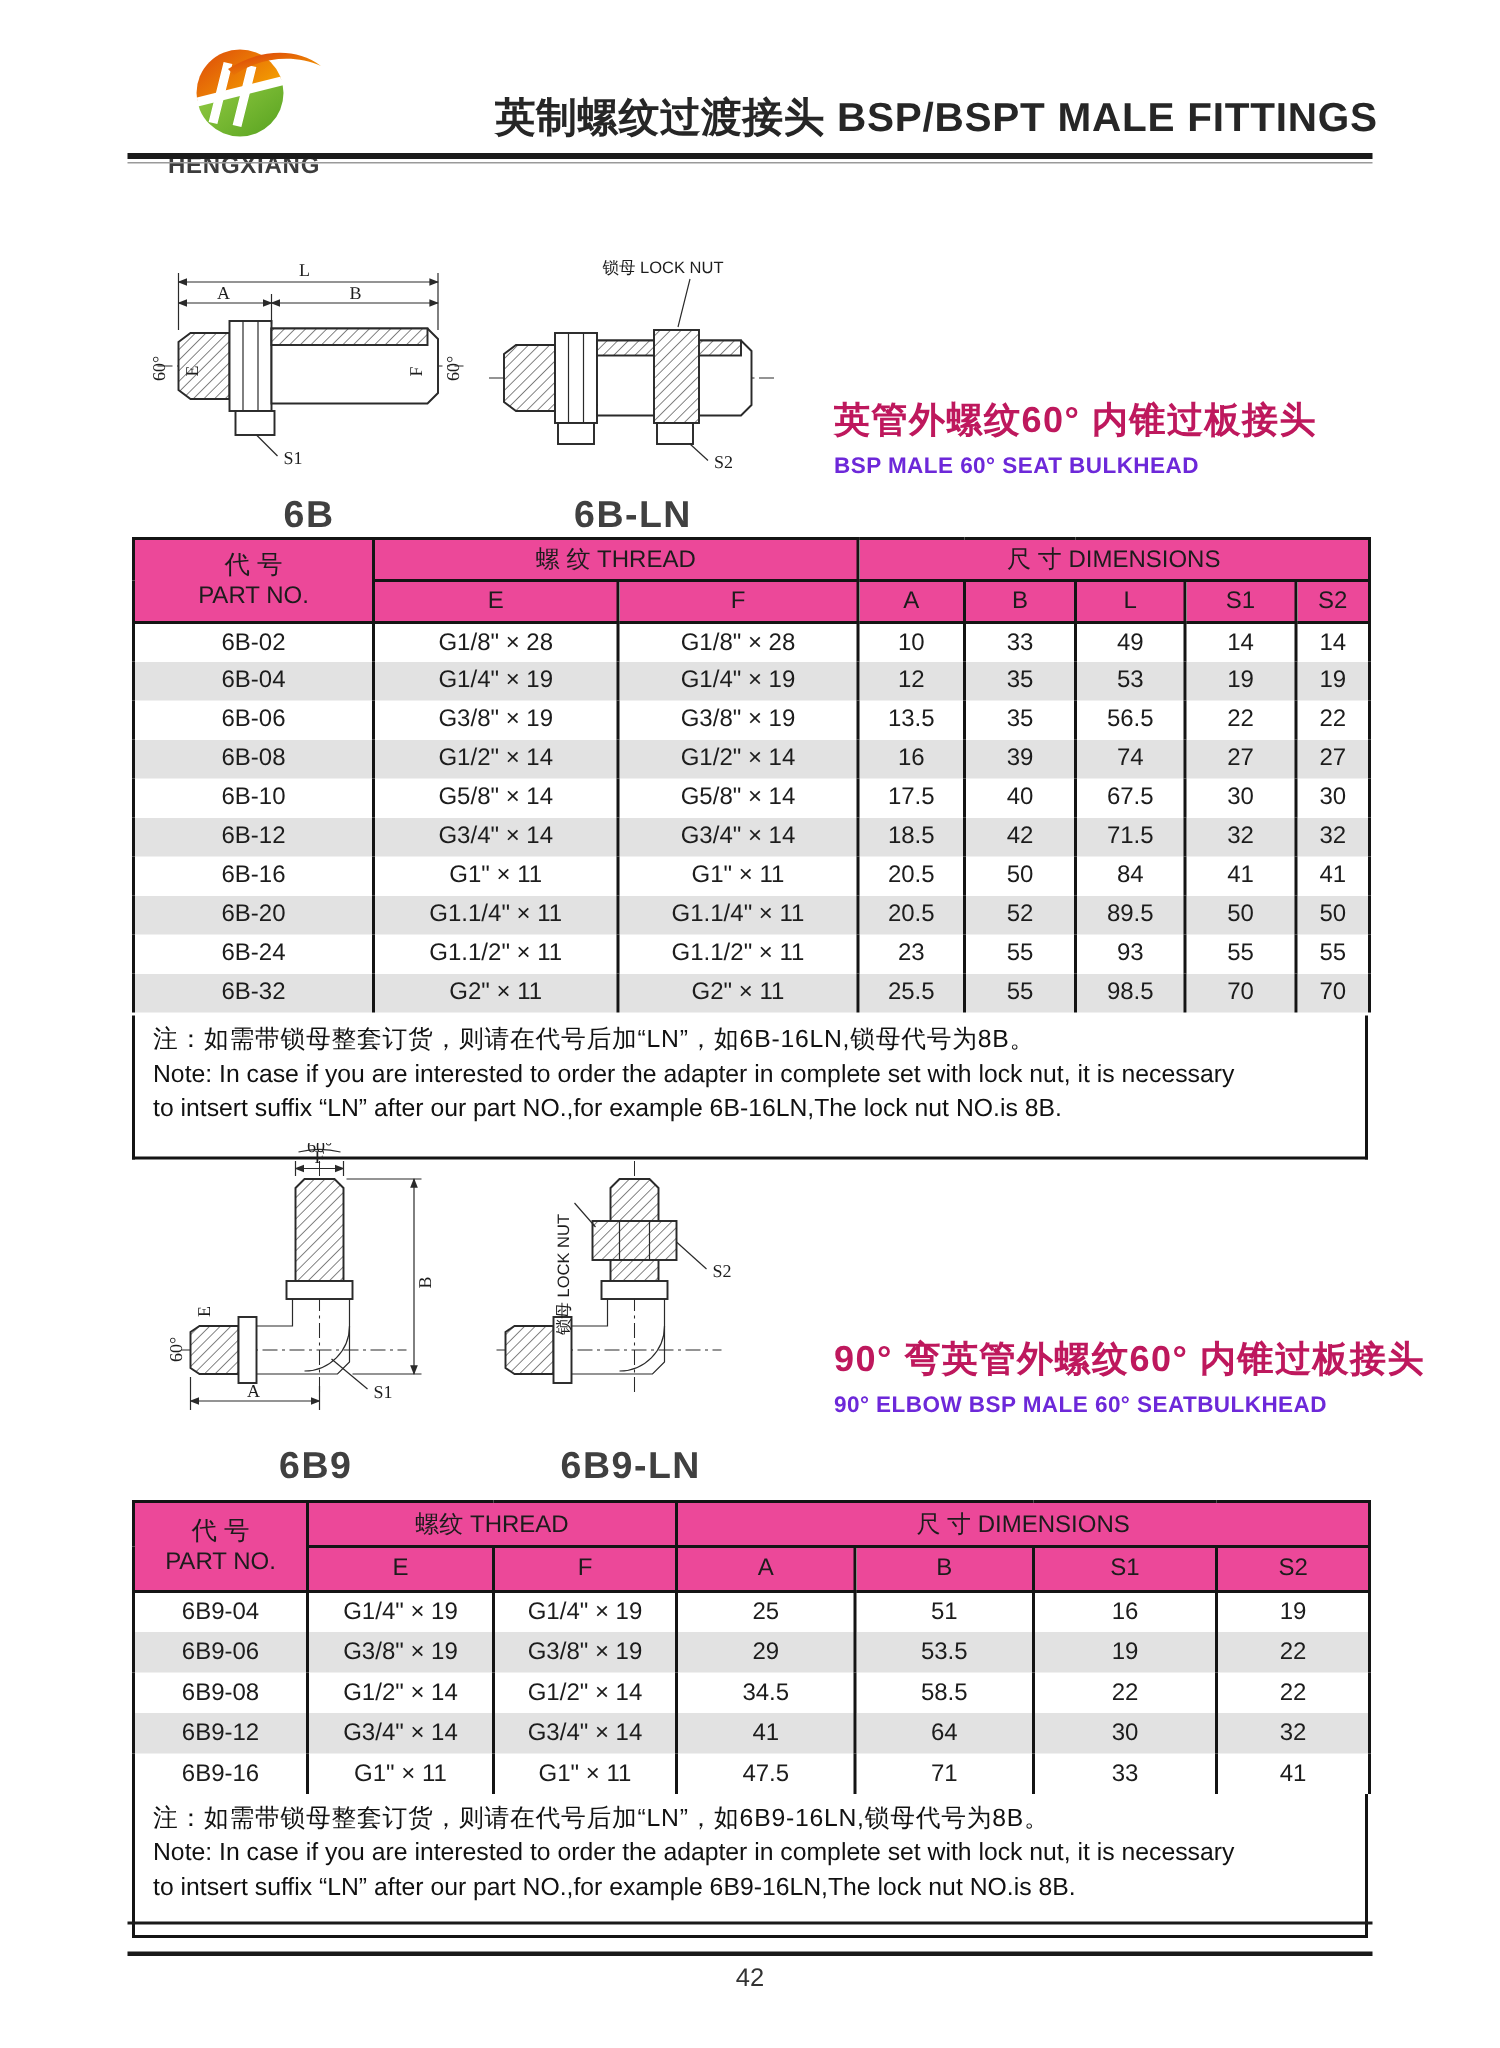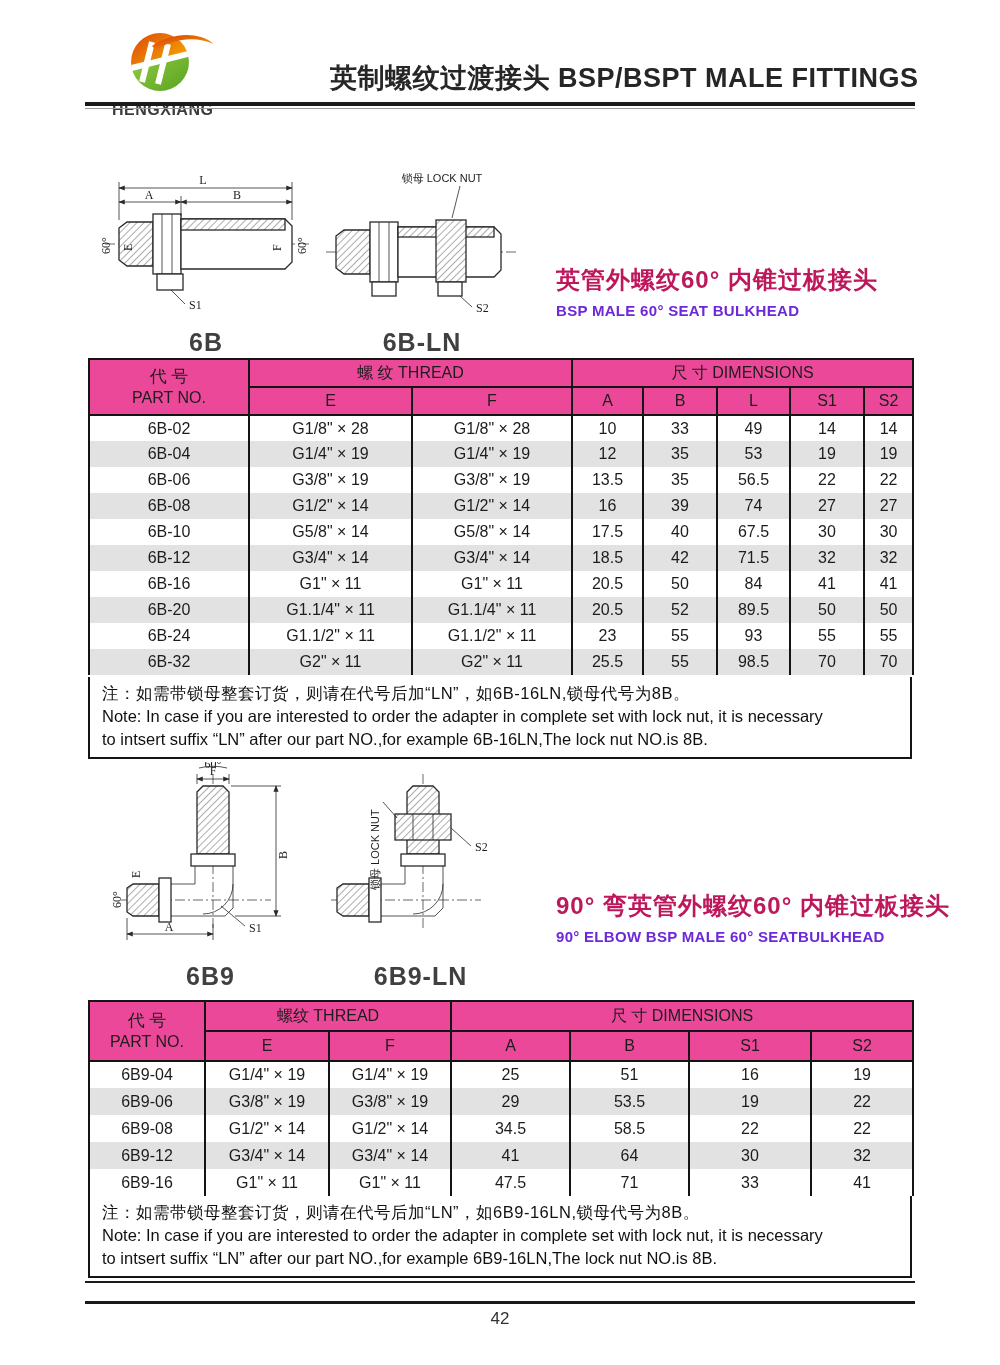--- a/index.html
+++ b/index.html
@@ -49,21 +49,21 @@
   .t1 thead tr{height:28px;}
   .t1 tbody tr{height:26px;}
   .t2{top:1000px;}
   .t2 thead tr{height:30px;}
   .t2 tbody tr{height:27px;padding-left:13px;}
   .th-part div{line-height:1.25;font-size:17px;}
   .th-part .en{font-size:16px;}
 
   
   .note{position:absolute;left:88px;width:824px;box-sizing:border-box;border:2.5px solid #141414;
-        border-top:none;padding:5px 12px 7px 12px;font-size:16.5px;line-height:1.38;color:#111;}
+        border-top:none;padding:5px 12px 21px 12px;font-size:16.5px;line-height:1.38;color:#111;}
   .note1{top:677px;}
   .note2{top:1196px;}
   .note-zh{letter-spacing:.5px;}
 
   
   .footer-rule-1{position:absolute;left:85px;right:85px;top:1281px;height:2px;background:#1a1a1a;}
   .footer-rule-2{position:absolute;left:85px;right:85px;top:1301px;height:3px;background:#1a1a1a;}
   .page-number{position:absolute;left:0;right:0;top:1309px;text-align:center;font-size:17px;color:#333;}
 </style>
 </head>

